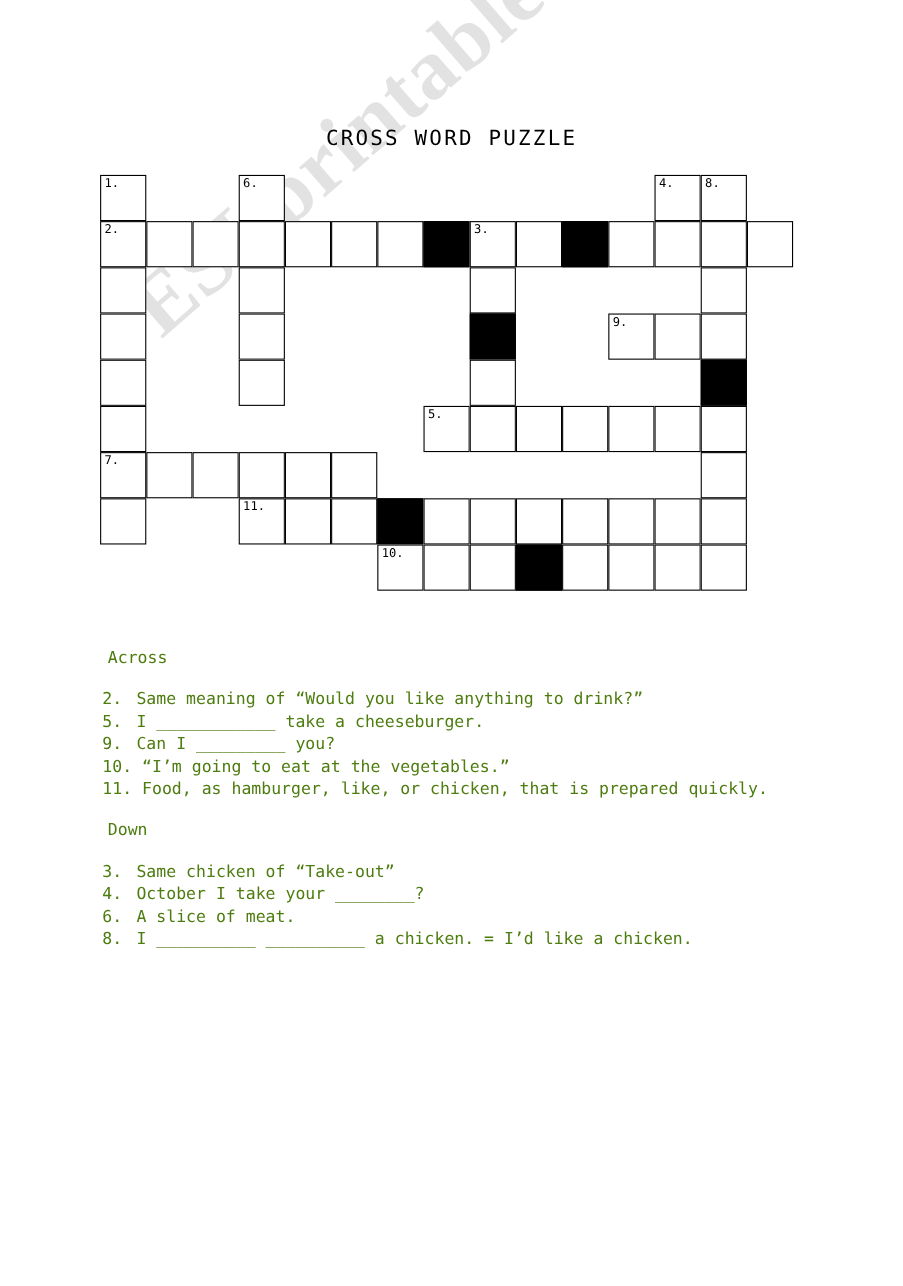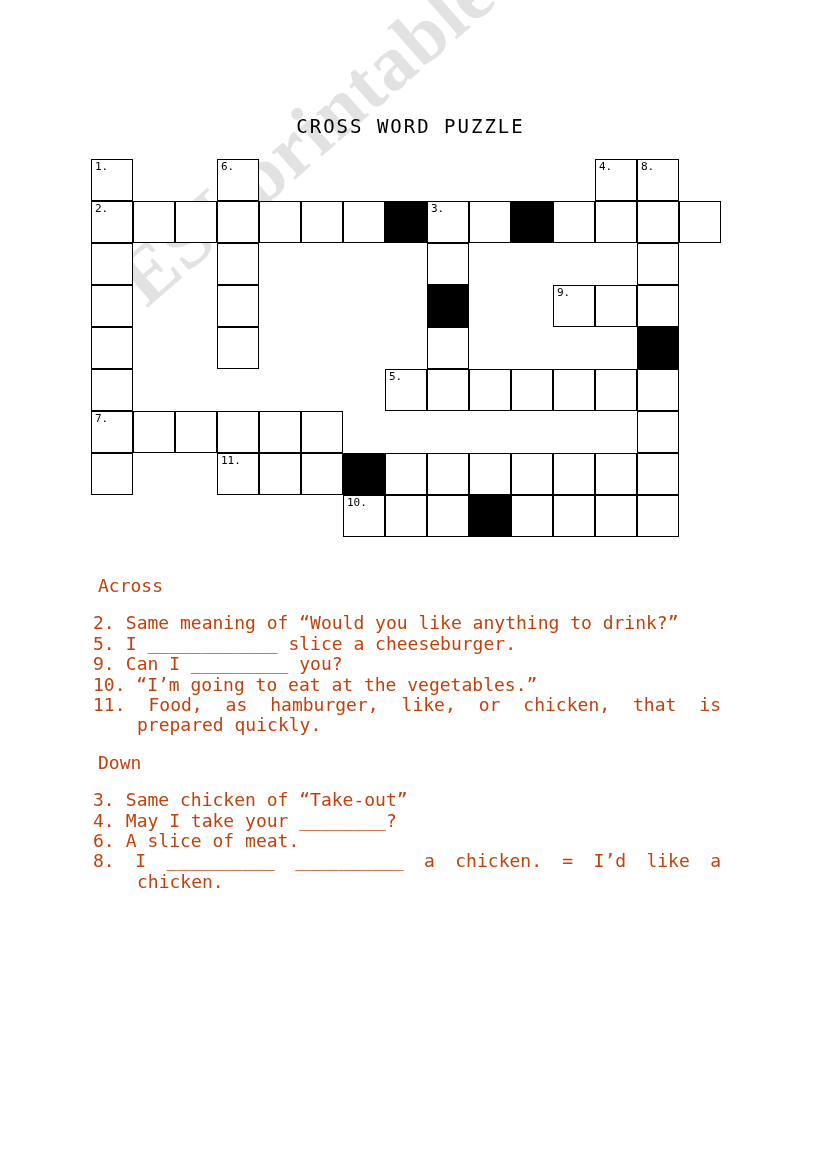--- a/index.html
+++ b/index.html
@@ -71,25 +71,25 @@
     top: 1px;
     font-size: 11px;
     line-height: 12px;
     font-family: "DejaVu Sans Mono", monospace;
     color: #000;
   }
   
   .clues {
     position: absolute;
     left: 98px;
-    top: 576px;
+    top: 588px;
     width: 640px;
     z-index: 6;
-    color: #c2410c;
-    font-size: 18px;
+    color: #4d7c0f;
+    font-size: 15px;
     line-height: 20.4px;
   }
   .clues .heading {
     margin: 0;
     text-align: left;
   }
   .clues ul {
     list-style: none;
     margin: 17px;
     padding: 0;
@@ -208,27 +208,27 @@
       <div class="cell" style="left: 420px; top: 336px;"></div>
       <div class="cell" style="left: 462px; top: 336px;"></div>
       <div class="cell" style="left: 504px; top: 336px;"></div>
       <div class="cell" style="left: 546px; top: 336px;"></div>
     </div>
 
   <div class="clues">
     <p class="heading">Across</p>
     <ul id="across-list">
         <li><span class="n">2.</span><span> Same meaning of “Would you like anything to drink?”</span></li>
-        <li><span class="n">5.</span><span> I ____________ slice a cheeseburger.</span></li>
+        <li><span class="n">5.</span><span> I ____________ take a cheeseburger.</span></li>
         <li><span class="n">9.</span><span> Can I _________ you?</span></li>
         <li><span class="n">10.</span><span> “I’m going to eat at the vegetables.”</span></li>
         <li><span class="n">11.</span><span> Food, as hamburger, like, or chicken, that is prepared quickly.</span></li>
       </ul>
     <p class="heading block-down">Down</p>
     <ul id="down-list">
         <li><span class="n">3.</span><span> Same chicken of “Take-out”</span></li>
-        <li><span class="n">4.</span><span> May I take your ________?</span></li>
+        <li><span class="n">4.</span><span> October I take your ________?</span></li>
         <li><span class="n">6.</span><span> A slice of meat.</span></li>
         <li><span class="n">8.</span><span> I __________ __________ a chicken. = I’d like a chicken.</span></li>
       </ul>
   </div>
 
 </div>
 
 </body></html>

